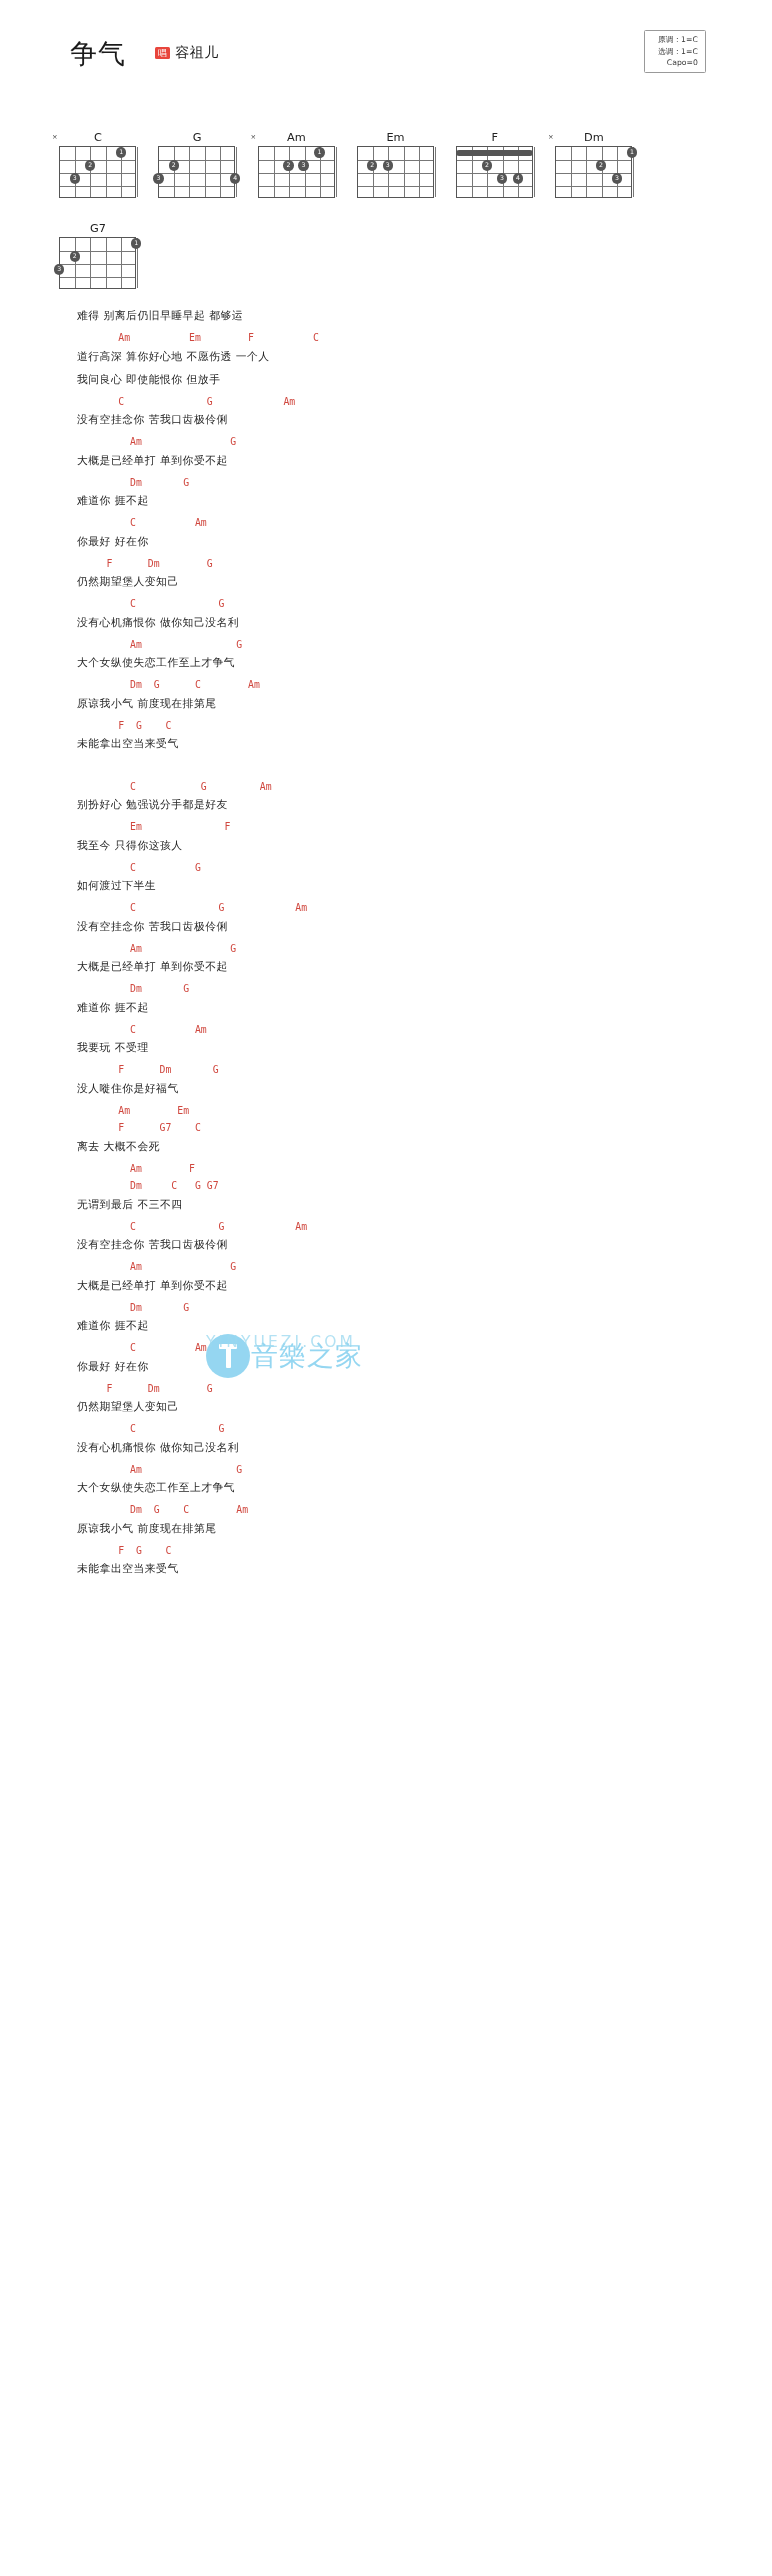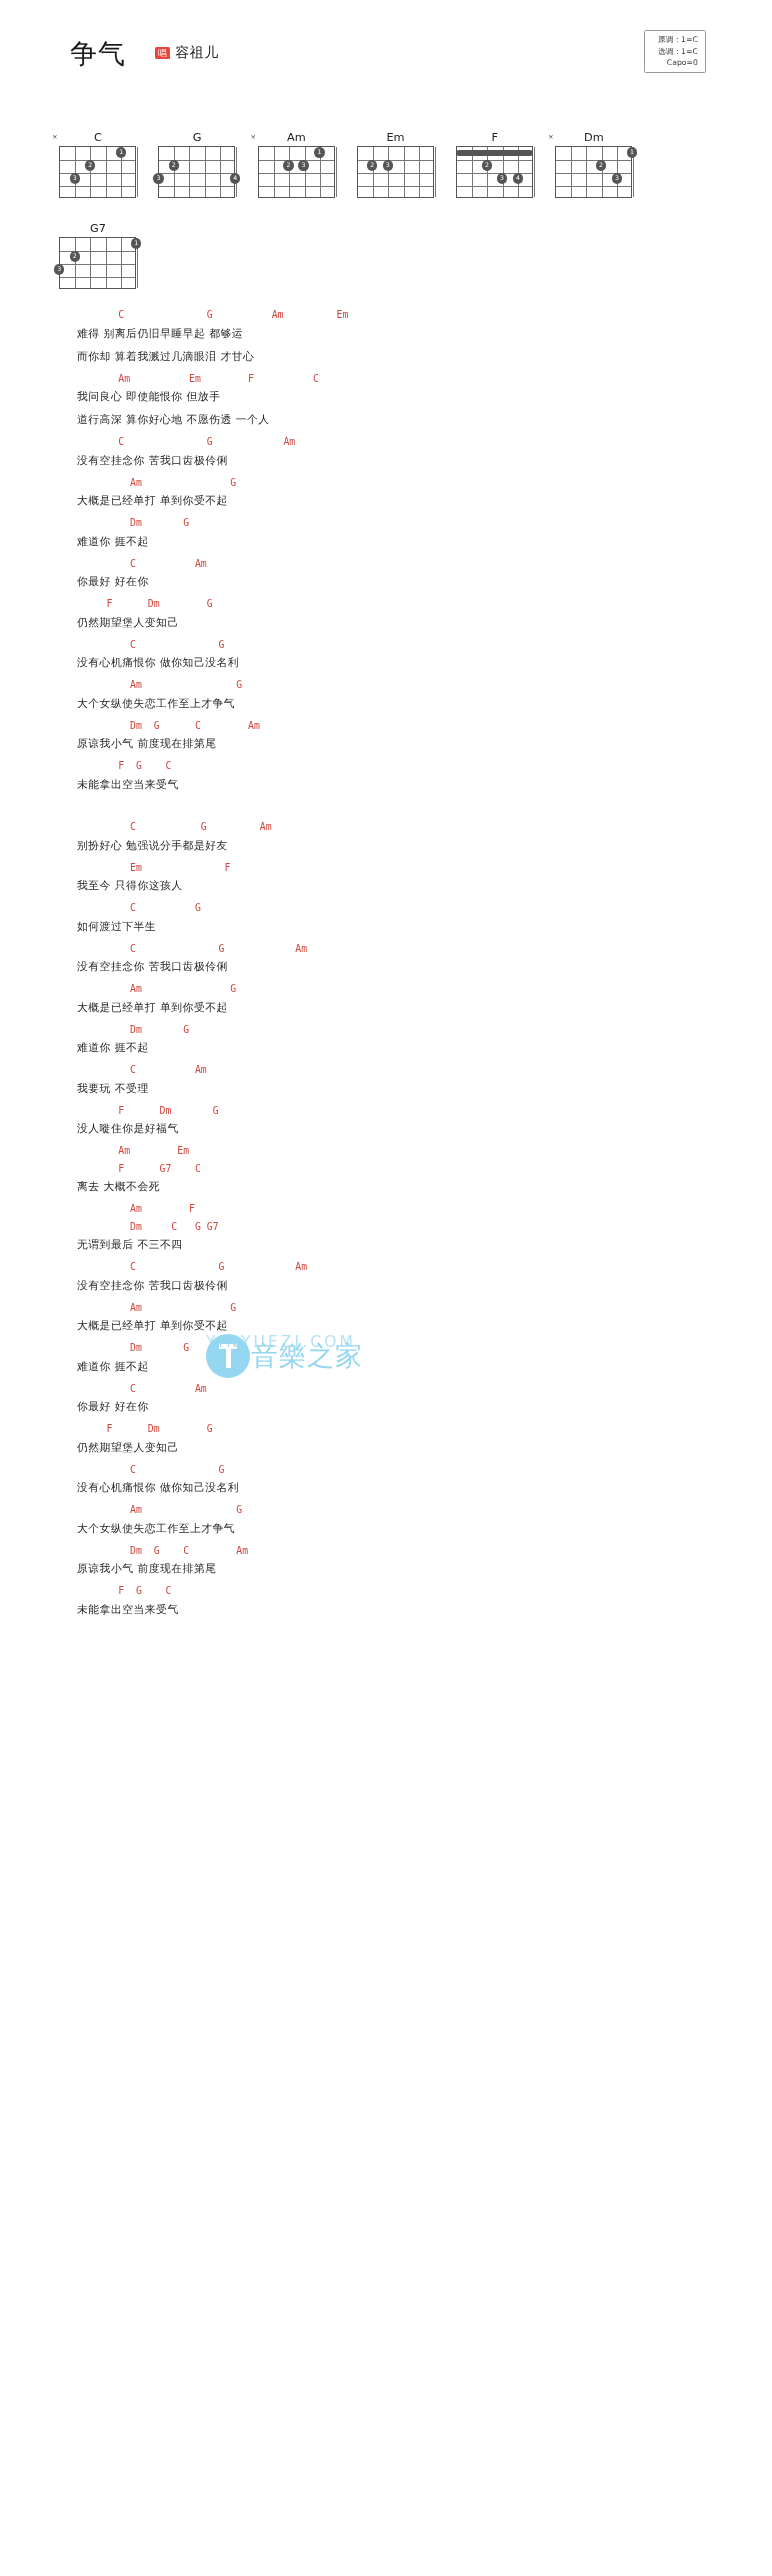--- a/index.html
+++ b/index.html
@@ -280,26 +280,24 @@
             <div class="hline" style="top: 39px;"></div>
           </div>
           <div class="dot" style="left: 79px; top: 3.1px;">1</div>
           <div class="dot" style="left: 17.5px; top: 16px;">2</div>
           <div class="dot" style="left: 2.1px; top: 29px;">3</div>
         </div>
       </div>
     </div>
 
   <div class="body" id="sheet-body">
-      <div class="chordline">       C              G          Am         Em</div>
       <div class="lyricline">难得 别离后仍旧早睡早起 都够运</div>
-      <div class="lyricline">而你却 算着我溅过几滴眼泪 才甘心</div>
       <div class="chordline">       Am          Em        F          C</div>
+      <div class="lyricline">道行高深 算你好心地 不愿伤透 一个人</div>
       <div class="lyricline">我问良心 即使能恨你 但放手</div>
-      <div class="lyricline">道行高深 算你好心地 不愿伤透 一个人</div>
       <div class="chordline">       C              G            Am</div>
       <div class="lyricline">没有空挂念你 苦我口齿极伶俐</div>
       <div class="chordline">         Am               G</div>
       <div class="lyricline">大概是已经单打 单到你受不起</div>
       <div class="chordline">         Dm       G</div>
       <div class="lyricline">难道你 捱不起</div>
       <div class="chordline">         C          Am</div>
       <div class="lyricline">你最好 好在你</div>
       <div class="chordline">     F      Dm        G</div>
       <div class="lyricline">仍然期望堡人变知己</div>

